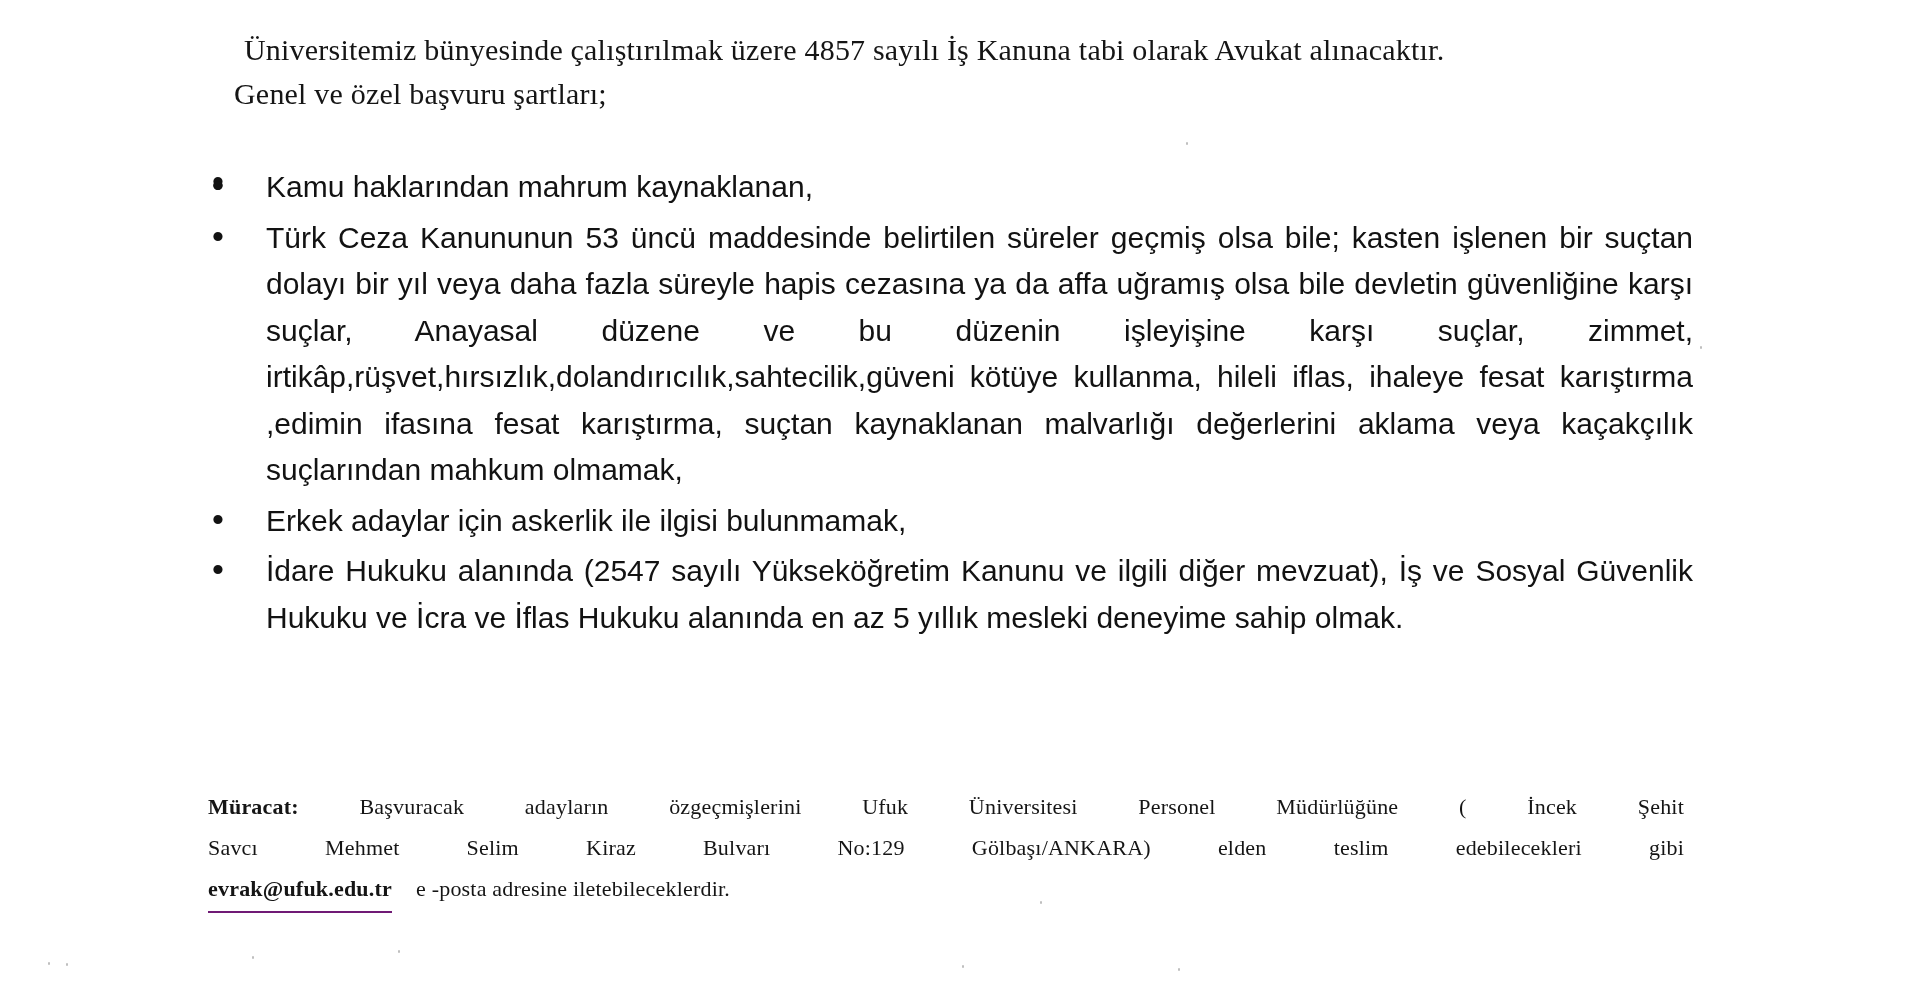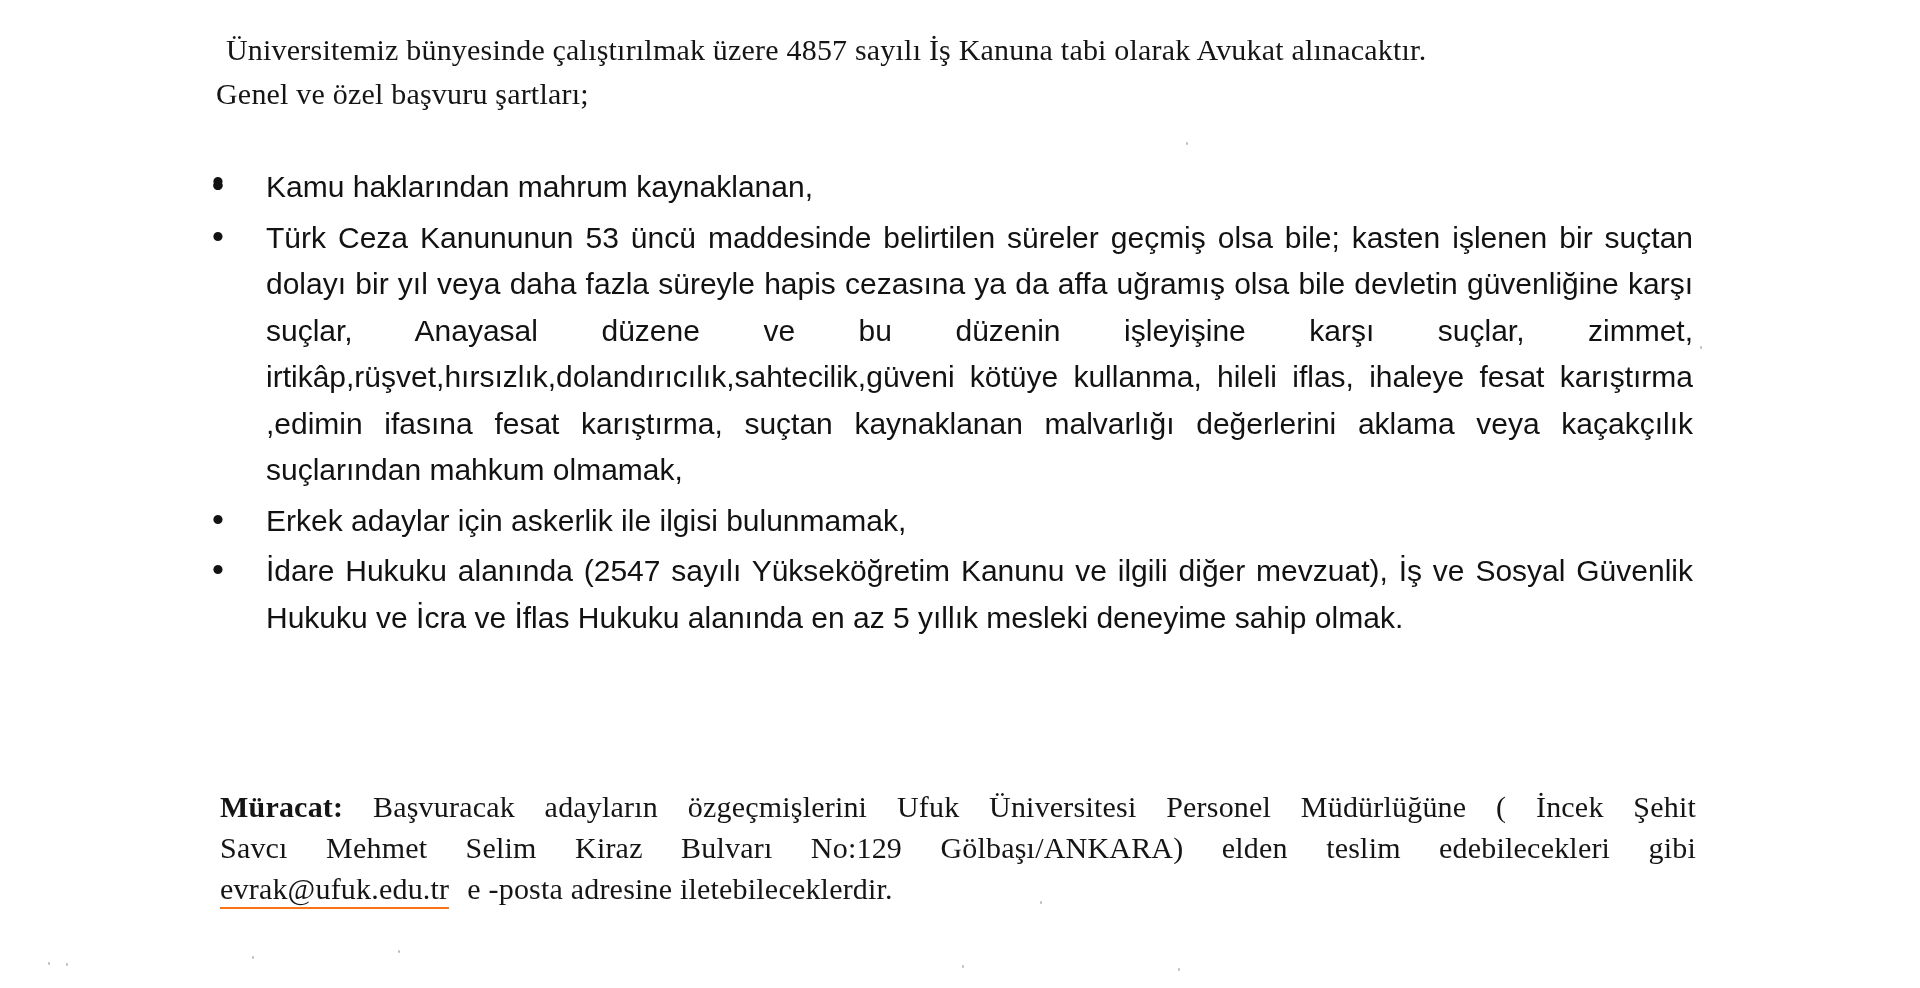--- a/index.html
+++ b/index.html
@@ -11,21 +11,21 @@
     position: relative;
     width: 1920px;
     height: 988px;
     overflow: hidden;
     font-family: "Liberation Serif", serif;
     color: #151515;
   }
   
   .intro {
     position: absolute;
-    left: 216px;
+    left: 234px;
     top: 28px;
     width: 1480px;
     font-size: 30px;
     line-height: 44px;
     letter-spacing: 0.2px;
   }
   .intro .line { display: block; }
   .intro .line.first { text-indent: 10px; }
 
   
@@ -52,42 +52,43 @@
   .reqs .bullet {
     position: absolute;
     left: 1px;
     top: -2px;
     font-size: 34px;
   }
 
   
   .apply {
     position: absolute;
-    left: 220px;
+    left: 208px;
     top: 786px;
     width: 1476px;
-    font-size: 30px;
+    font-size: 22px;
     line-height: 41px;
     letter-spacing: 0.2px;
   }
   .apply .jline {
     display: block;
     text-align: justify;
     text-align-last: justify;
   }
   .apply .lastline { display: block; }
   .apply b { font-weight: bold; }
   .email {
     color: inherit;
     text-decoration: none;
-    border-bottom: 2px solid #f97316;
-    padding-bottom: 2px;
+    border-bottom: 2px solid #701a75;
+    padding-bottom: 10px;
     white-space: nowrap;
+    font-weight: bold;
   }
-  .tail { margin-left: 18px; }
+  .tail { margin-left: 24px; }
 
   
   .speck {
     position: absolute;
     background: #8a8a8a;
     opacity: 0.55;
     width: 2px;
     height: 3px;
     border-radius: 1px;
   }

